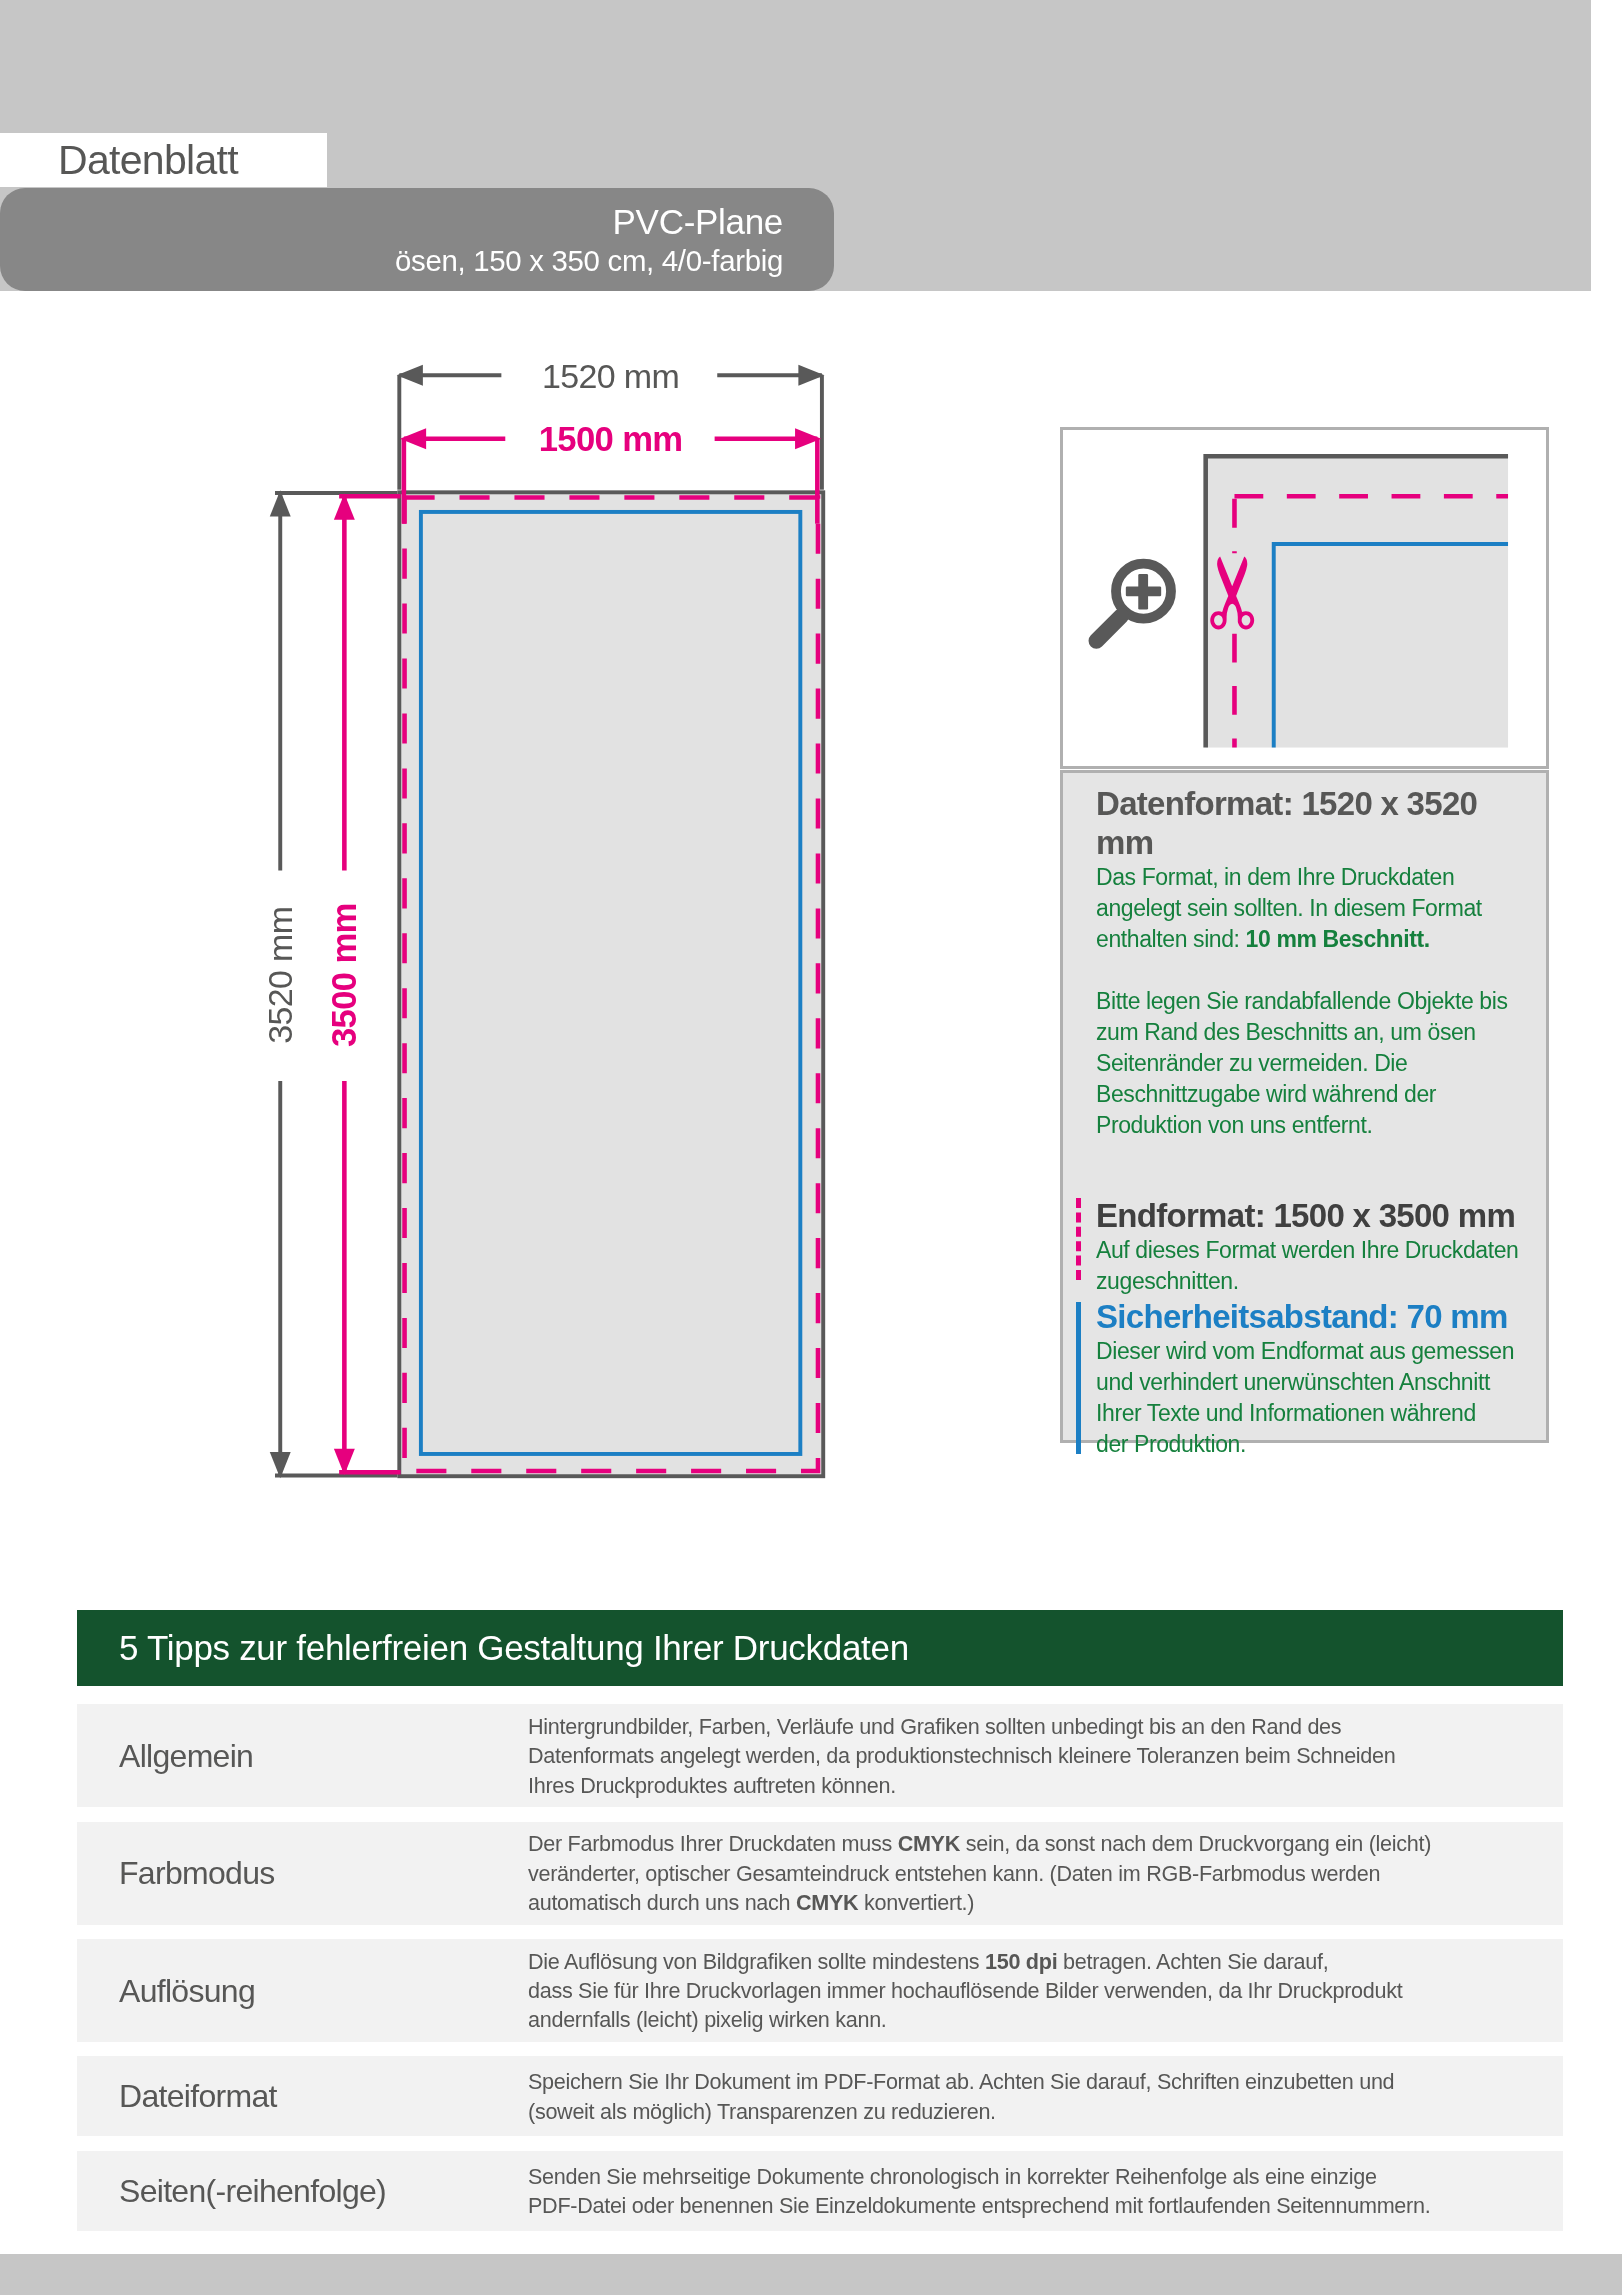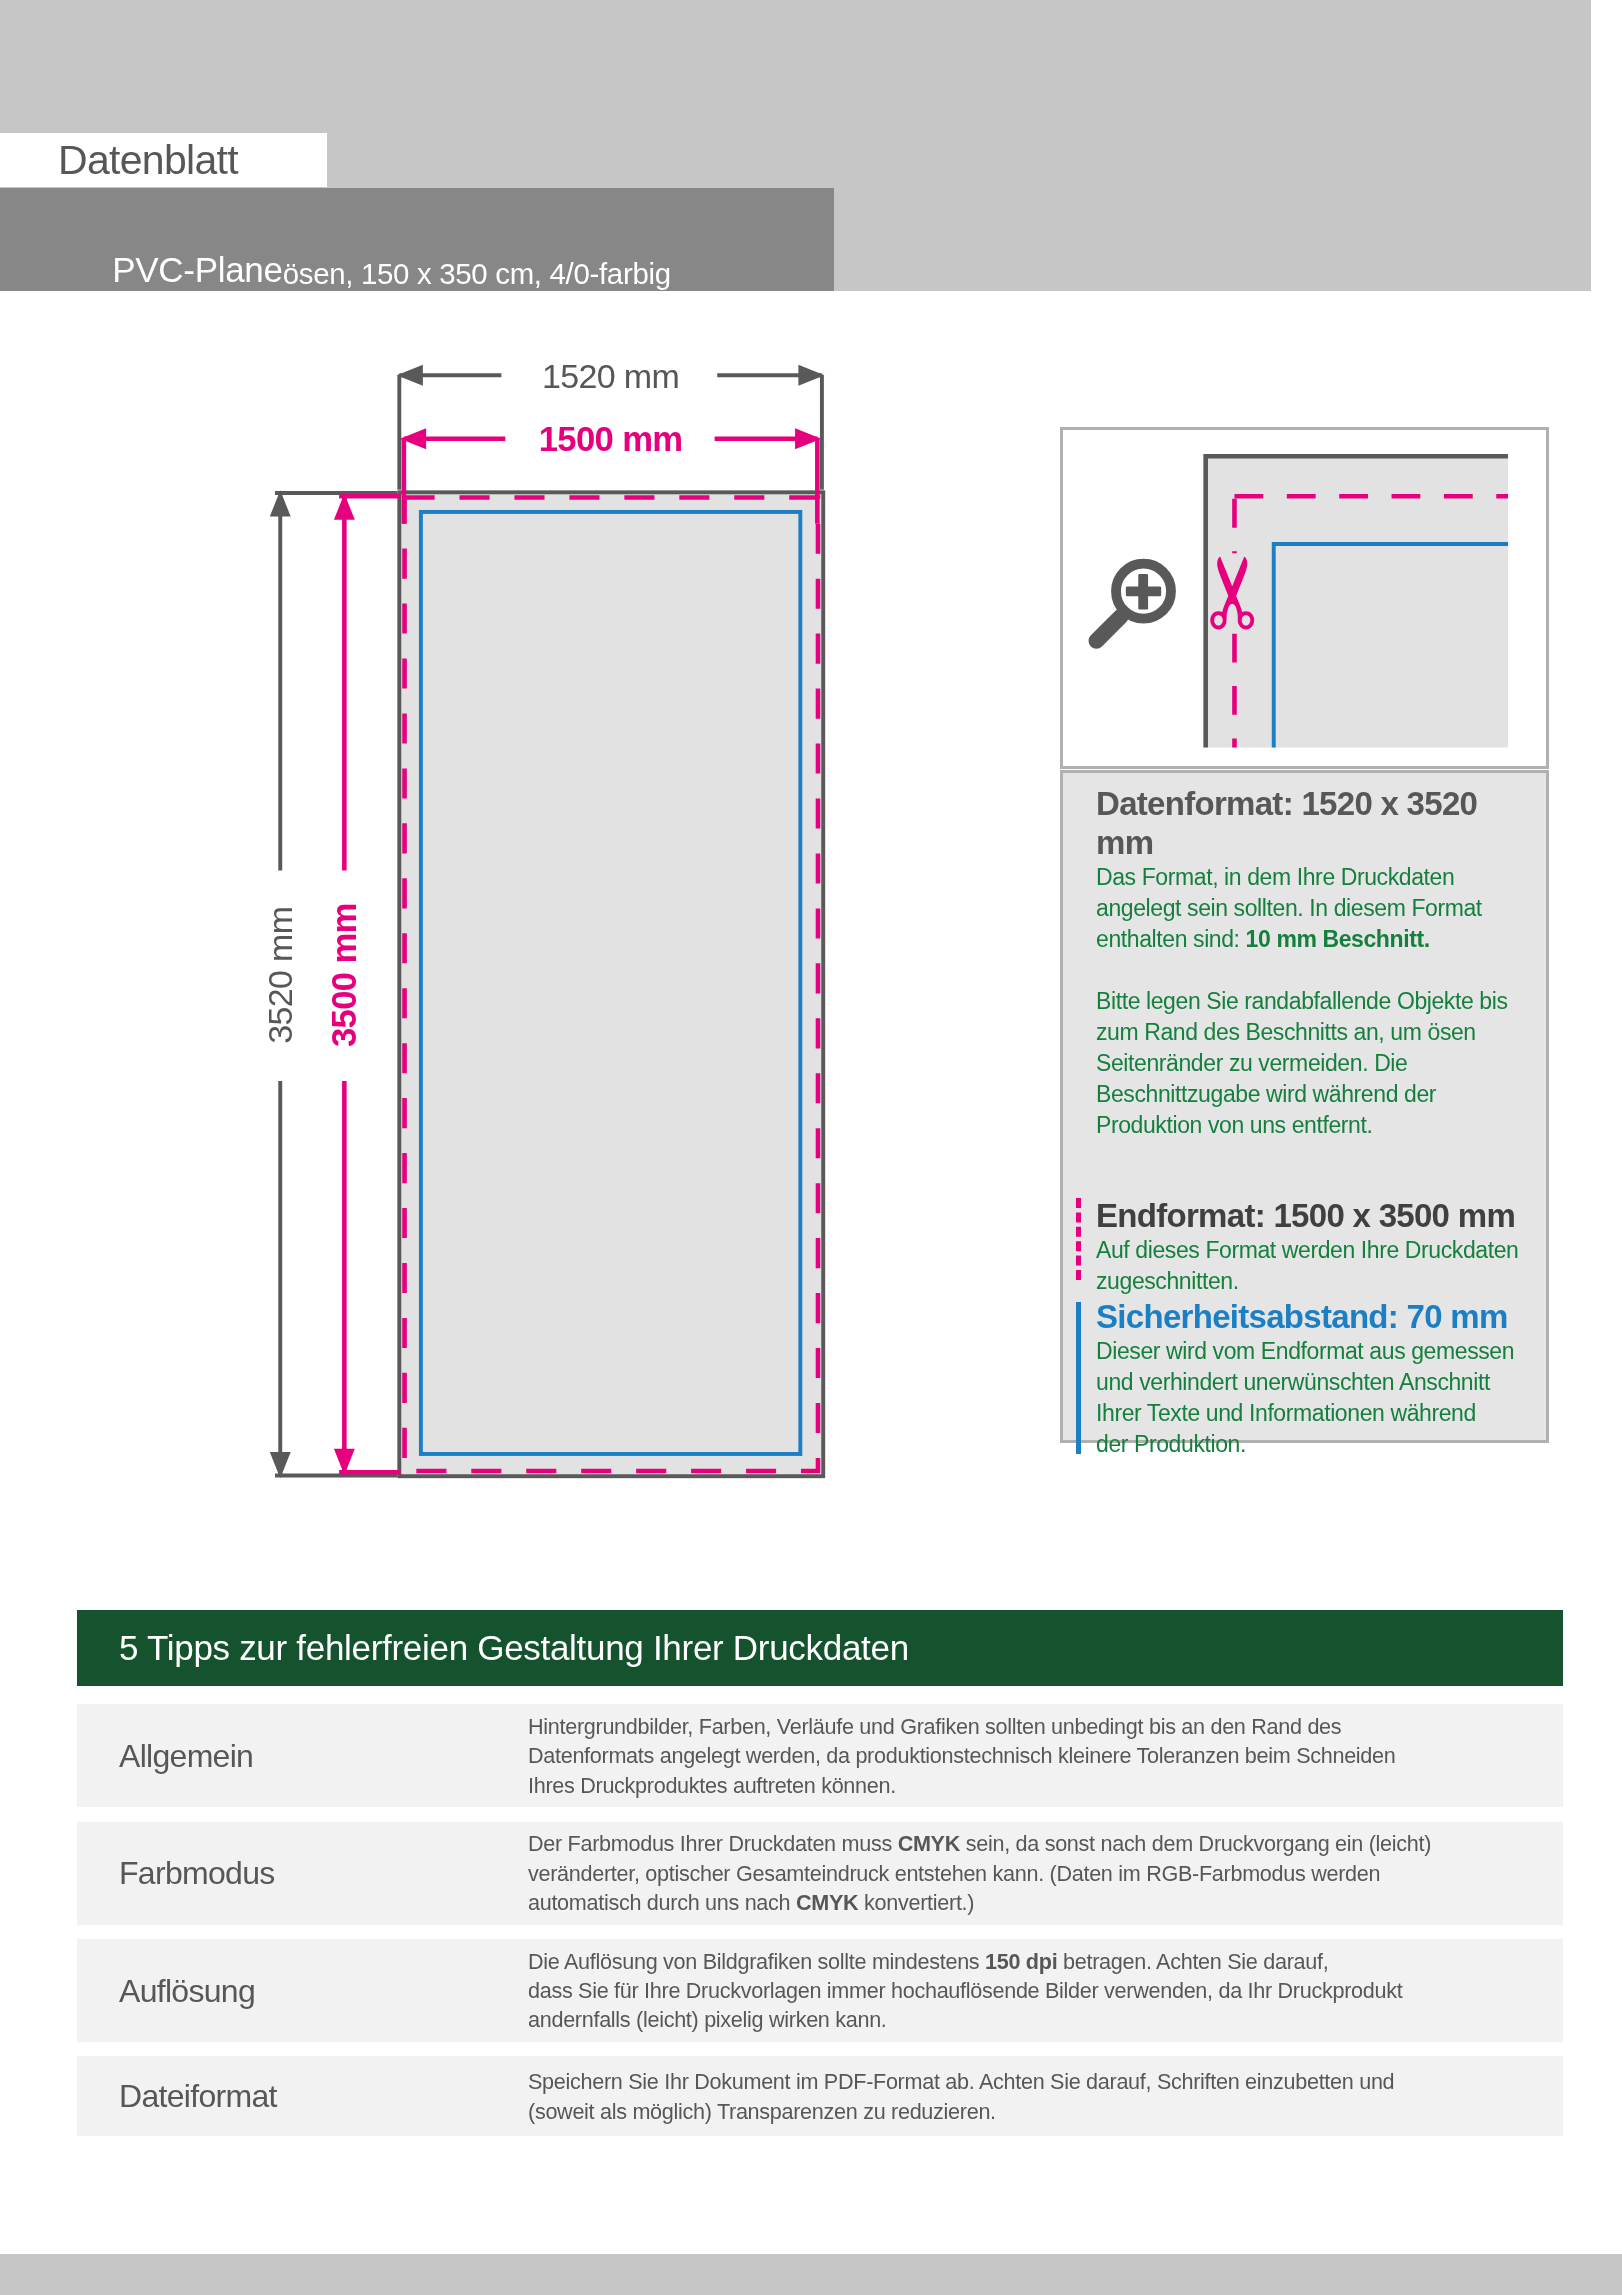--- a/index.html
+++ b/index.html
@@ -6,22 +6,22 @@
   body{width:1623px;height:2295px;position:relative;overflow:hidden;
        font-family:"Liberation Sans", sans-serif;color:#575756;}
   .abs{position:absolute;}
 
   
   .top-bg{left:0;top:0;width:1591px;height:291px;background:#c6c6c6;}
   .datenblatt-box{left:0;top:133px;width:327px;height:54px;background:#ffffff;}
   .datenblatt-box span{display:block;padding-left:58px;line-height:54px;
        font-size:41px;letter-spacing:-0.7px;color:#575756;}
   .title-band{left:0;top:188px;width:834px;height:103px;background:#878787;
-       display:flex;justify-content:center;align-items:flex-end;
-       padding-right:51px;box-sizing:border-box;color:#fff;}
+       display:flex;flex-direction:column;justify-content:center;align-items:flex-end;
+       padding-right:51px;box-sizing:border-box;color:#fff;border-radius:25px;}
   .title-band .product{font-size:35px;line-height:42px;letter-spacing:-0.3px;}
   .title-band .variant{font-size:29.4px;line-height:35px;letter-spacing:-0.3px;}
 
   
   svg.diagram{left:216px;top:334px;width:661px;height:1171px;}
   svg text{font-family:"Liberation Sans", sans-serif;}
 
   
   .detail-box{left:1060px;top:427px;width:489px;height:342px;background:#fff;
        border:3.3px solid #b0b0b0;box-sizing:border-box;}
@@ -200,17 +200,24 @@
           <div class="sec-line">andernfalls (leicht) pixelig wirken kann.</div>
         </div>
       </div>
       <div class="tip-row h2">
         <div class="tip-label">Dateiformat</div>
         <div class="tip-desc">
           <div class="sec-line">Speichern Sie Ihr Dokument im PDF-Format ab. Achten Sie darauf, Schriften einzubetten und</div>
           <div class="sec-line">(soweit als möglich) Transparenzen zu reduzieren.</div>
         </div>
       </div>
+      <div class="tip-row h2">
+        <div class="tip-label">Seiten(-reihenfolge)</div>
+        <div class="tip-desc">
+          <div class="sec-line">Senden Sie mehrseitige Dokumente chronologisch in korrekter Reihenfolge als eine einzige</div>
+          <div class="sec-line">PDF-Datei oder benennen Sie Einzeldokumente entsprechend mit fortlaufenden Seitennummern.</div>
+        </div>
+      </div>
     </div>
 </div>
 
 <div class="abs footer-band"></div>
 
 
 </body></html>

